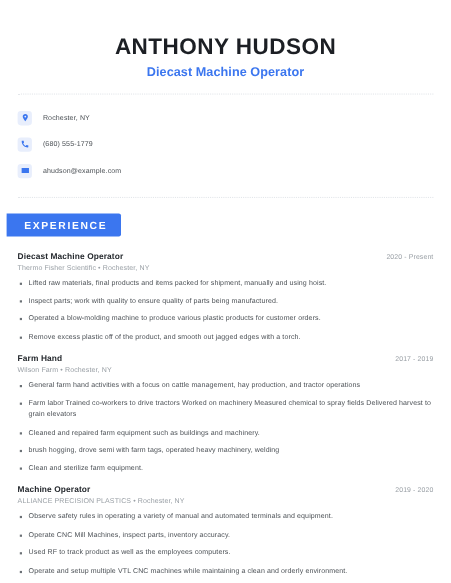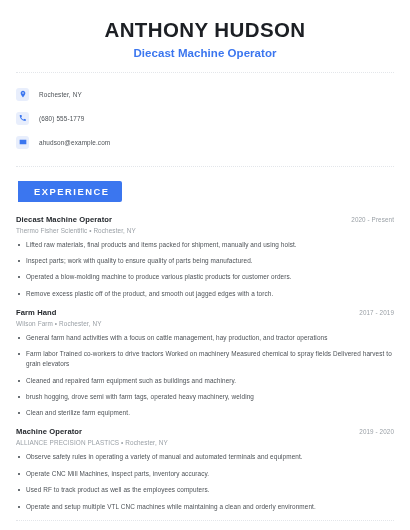--- a/index.html
+++ b/index.html
@@ -13,21 +13,21 @@
   body {
     background: #ffffff;
     font-family: "Liberation Sans", sans-serif;
     color: #2b2f33;
     position: relative;
   }
 
   .page { width: 410px; padding: 0; }
 
   
-  .header { padding: 18px 16px 0 16px; text-align: center; }
+  .header { padding: 18px 16px 0 16px; text-align: center; margin-top: 13px; }
 
   .full-name {
     font-size: 20.5px;
     font-weight: bold;
     letter-spacing: 0.4px;
     color: #1c1f24;
     line-height: 1.15;
   }
 
   .job-subtitle {
@@ -76,21 +76,21 @@
 
   
   .section-badge {
     display: inline-block;
     background: #3b76ef;
     color: #ffffff;
     font-size: 9.4px;
     font-weight: bold;
     letter-spacing: 1.5px;
     padding: 5px 13px 5px 16px;
-    margin-left: 18px;
+    margin-left: 6px;
     border-radius: 0 2px 2px 0;
   }
 
   .section-head { padding-top: 14px; }
 
   
   .experience { padding: 0 16px; margin-top: 13px; }
 
   .job { margin-bottom: 9px; }
 

